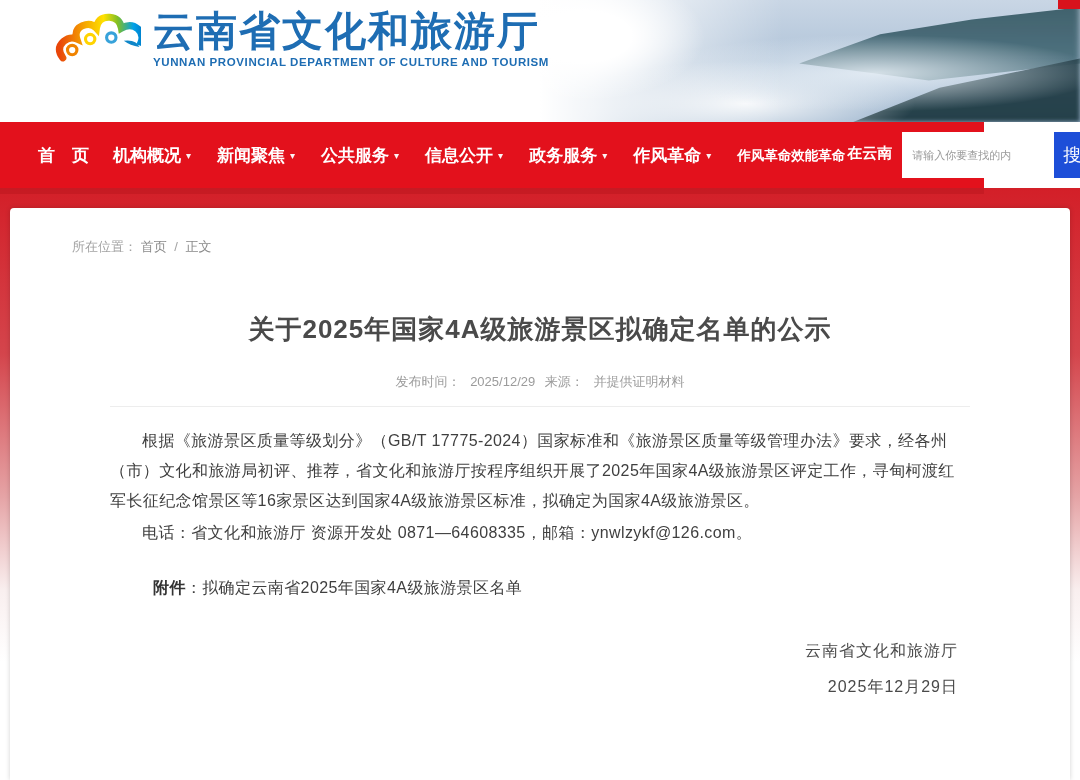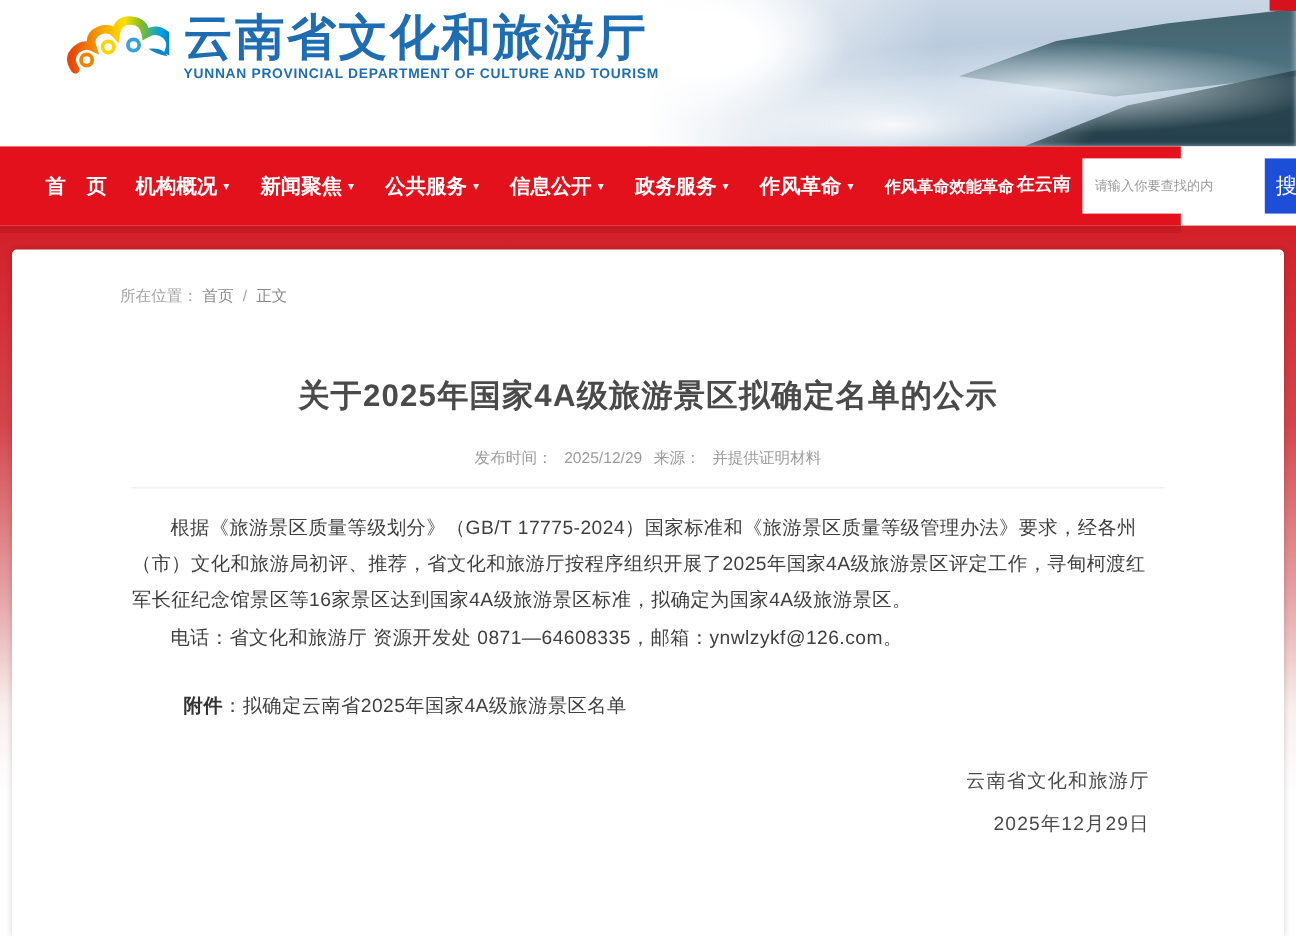--- a/index.html
+++ b/index.html
@@ -53,21 +53,21 @@
     font-size:18px; font-weight:normal; cursor:pointer; letter-spacing:1px;
     font-family:"Liberation Sans","DejaVu Sans",sans-serif; }
 
   
   .page-bg { position:absolute; top:188px; left:0; width:1080px; height:592px;
     background:linear-gradient(180deg,#d31f28 0%,#d4454c 28%,#e5a3a5 52%,#f9efef 68%,#fff 80%); }
   .content-card { position:absolute; top:208px; left:10px; width:1060px; height:572px;
     background:#fff; border-radius:4px 4px 0 0; box-shadow:0 0 5px rgba(0,0,0,.18); }
 
   
-  .breadcrumb { padding:30px 0 0 90px; font-size:13px; color:#a3a3a3; }
+  .breadcrumb { padding:30px 0 0 62px; font-size:13px; color:#a3a3a3; }
   .breadcrumb .bc-link { color:#8a8a8a; cursor:pointer; }
   .breadcrumb .bc-sep { color:#a3a3a3; margin:0 4px; }
   .breadcrumb .bc-current { color:#8a8a8a; }
 
   
   .article-title { margin-top:56px; text-align:center; font-size:26px; font-weight:bold;
     color:#4a4a4a; letter-spacing:1px; }
   .article-meta { margin-top:26px; text-align:center; font-size:13px; color:#9b9b9b; }
   .article-meta span { margin:0 3px; }
   .meta-divider { margin:15px 100px 0 100px; border:none; border-top:1px solid #ededed; }

